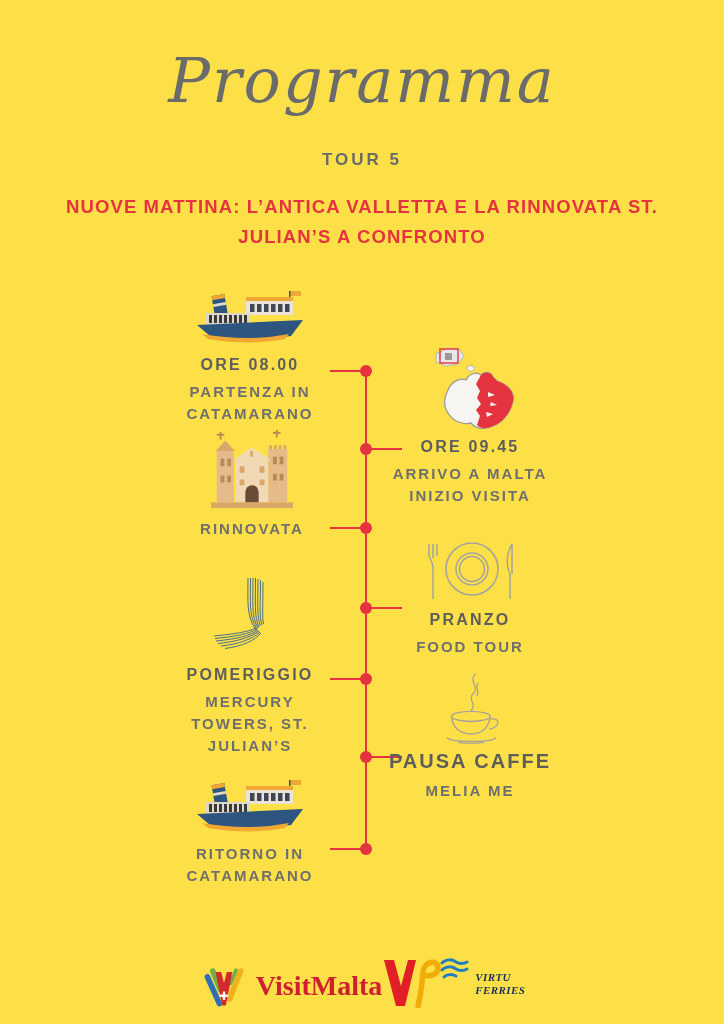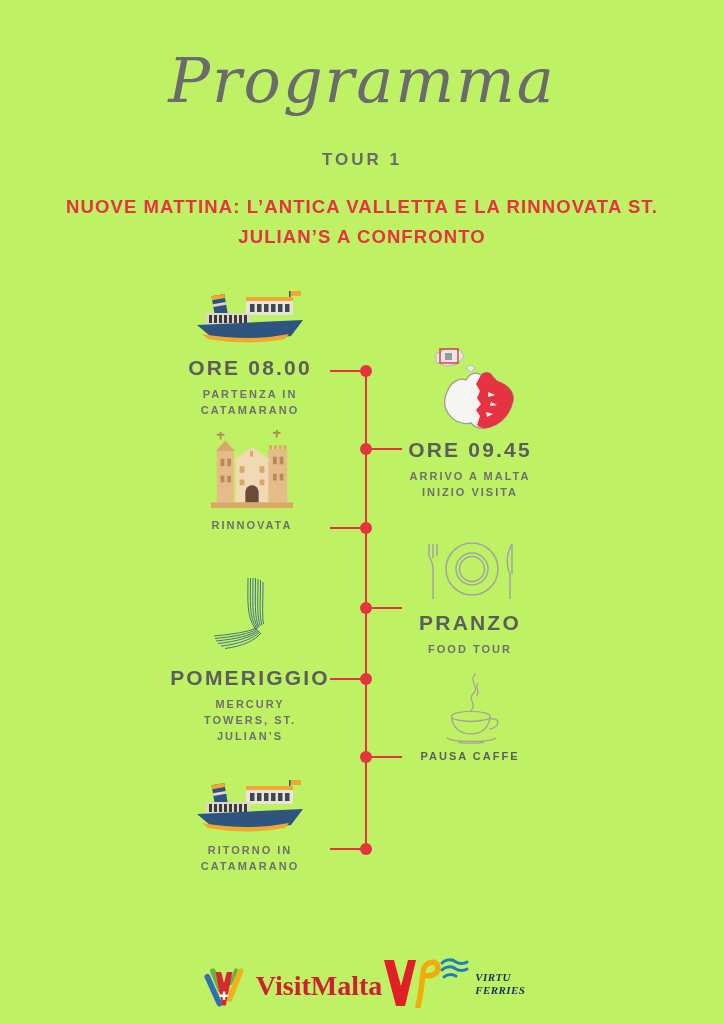--- a/index.html
+++ b/index.html
@@ -1,16 +1,16 @@
 <!DOCTYPE html>
 <html><head>
 <meta charset="utf-8">
 <style>
   html,body{margin:0;padding:0;background:#fff;}
-  .poster{position:relative;width:724px;height:1024px;margin:0 auto;background:#bef264;
+  .poster{position:relative;width:724px;height:1024px;margin:0 auto;background:#fde047;
           font-family:"Liberation Sans",sans-serif;overflow:hidden;}
 
   
   .title{position:absolute;top:44px;left:0;width:100%;text-align:center;
          font-family:"DejaVu Serif",serif;font-style:italic;font-weight:400;
          font-size:62px;color:#6b6b6b;letter-spacing:2px;}
   .tour-label{position:absolute;top:150px;left:0;width:100%;text-align:center;
          font-size:17px;font-weight:700;letter-spacing:3px;color:#6a6a6a;}
   .heading{position:absolute;top:192px;left:22px;width:680px;text-align:center;
          font-size:18.5px;font-weight:700;letter-spacing:1.1px;line-height:1.6;
@@ -21,23 +21,23 @@
   .tl-dot{position:absolute;left:360px;width:12px;height:12px;border-radius:50%;background:#e5333f;}
   .d1{top:365px}.d2{top:443px}.d3{top:522px}.d4{top:602px}.d5{top:673px}.d6{top:751px}.d7{top:843px}
   .tl-conn{position:absolute;height:2px;background:#e5333f;}
   .cL{left:330px;width:36px;}
   .cR{left:366px;width:36px;}
   .c1{top:370px}.c2{top:448px}.c3{top:527px}.c4{top:607px}.c5{top:678px}.c6{top:756px}.c7{top:848px}
 
   
   .item{position:absolute;text-align:center;}
   .item .icn{display:block;margin:0 auto;}
-  .item .t{font-size:21px;font-weight:700;letter-spacing:2.2px;color:#5d5d5d;}
-  .item .t.small{font-size:11px;letter-spacing:2px;}
-  .item .s{margin-top:7px;font-size:11px;font-weight:700;letter-spacing:2px;
+  .item .t{font-size:16px;font-weight:700;letter-spacing:2.2px;color:#5d5d5d;}
+  .item .t.small{font-size:20px;letter-spacing:2px;}
+  .item .s{margin-top:7px;font-size:15px;font-weight:700;letter-spacing:2px;
            color:#6f6f6f;line-height:1.45;white-space:pre-line;}
   .i1{left:145px;top:290px;width:210px;}
   .i2{left:375px;top:344px;width:190px;text-align:center;}
   .i3{left:147px;top:430px;width:210px;}
   .i4{left:375px;top:541px;width:190px;}
   .i5{left:145px;top:576px;width:210px;}
   .i6{left:375px;top:672px;width:190px;}
   .i7{left:145px;top:779px;width:210px;}
   .i1 .icn{margin-bottom:12px;}
   .i2 .icn{margin-bottom:6px;}
@@ -55,21 +55,21 @@
   .vf{display:flex;align-items:flex-end;gap:5px;}
   .vf-text{font-family:"Liberation Serif",serif;font-style:italic;font-weight:700;
            font-size:11px;letter-spacing:.4px;line-height:1.2;color:#1a2f5e;margin-bottom:11px;}
 </style>
 </head>
 <body>
 
 <div class="poster">
 
   <div class="title">Programma</div>
-  <div class="tour-label">TOUR 1</div>
+  <div class="tour-label">TOUR 5</div>
   <div class="heading">NUOVE MATTINA: L’ANTICA VALLETTA E LA RINNOVATA ST. JULIAN’S A CONFRONTO</div>
 
   <div class="tl-line"></div>
   <div class="tl-conn cL c1"></div>
   <div class="tl-conn cR c2"></div>
   <div class="tl-conn cL c3"></div>
   <div class="tl-conn cR c4"></div>
   <div class="tl-conn cL c5"></div>
   <div class="tl-conn cR c6"></div>
   <div class="tl-conn cL c7"></div>
@@ -214,20 +214,21 @@
         <path d="M49,2 C40,10 55,16 46,24 C40,30 51,34 44,42"></path>
         <path d="M52,12 C47,17 55,20 50,26"></path>
         <ellipse cx="44" cy="48" rx="21" ry="5.5"></ellipse>
         <path d="M23,48 C24,60 32,67 44,67 C56,67 63,60 65,48"></path>
         <path d="M65,51 C75,49 77,58 64,62"></path>
         <path d="M18,71 a27,5 0 0 0 53,0"></path>
         <path d="M30,76 a22,3.5 0 0 0 28,0"></path>
       </g>
     </svg>
     <div class="t small">PAUSA CAFFE</div>
+    <div class="s">MELIA ME</div>
   </div>
 
   <div class="item i7">
     <svg class="icn" width="114" height="54" viewBox="0 0 114 54">
       <g transform="rotate(-10 27 20)">
         <rect x="21" y="5" width="13" height="24" fill="#2e5480"></rect>
         <rect x="21" y="5" width="13" height="4" fill="#f0a832"></rect>
         <rect x="21" y="13" width="13" height="3" fill="#ded8c8"></rect>
       </g>
       <rect x="97" y="1" width="11" height="5" fill="#f0a832"></rect>

